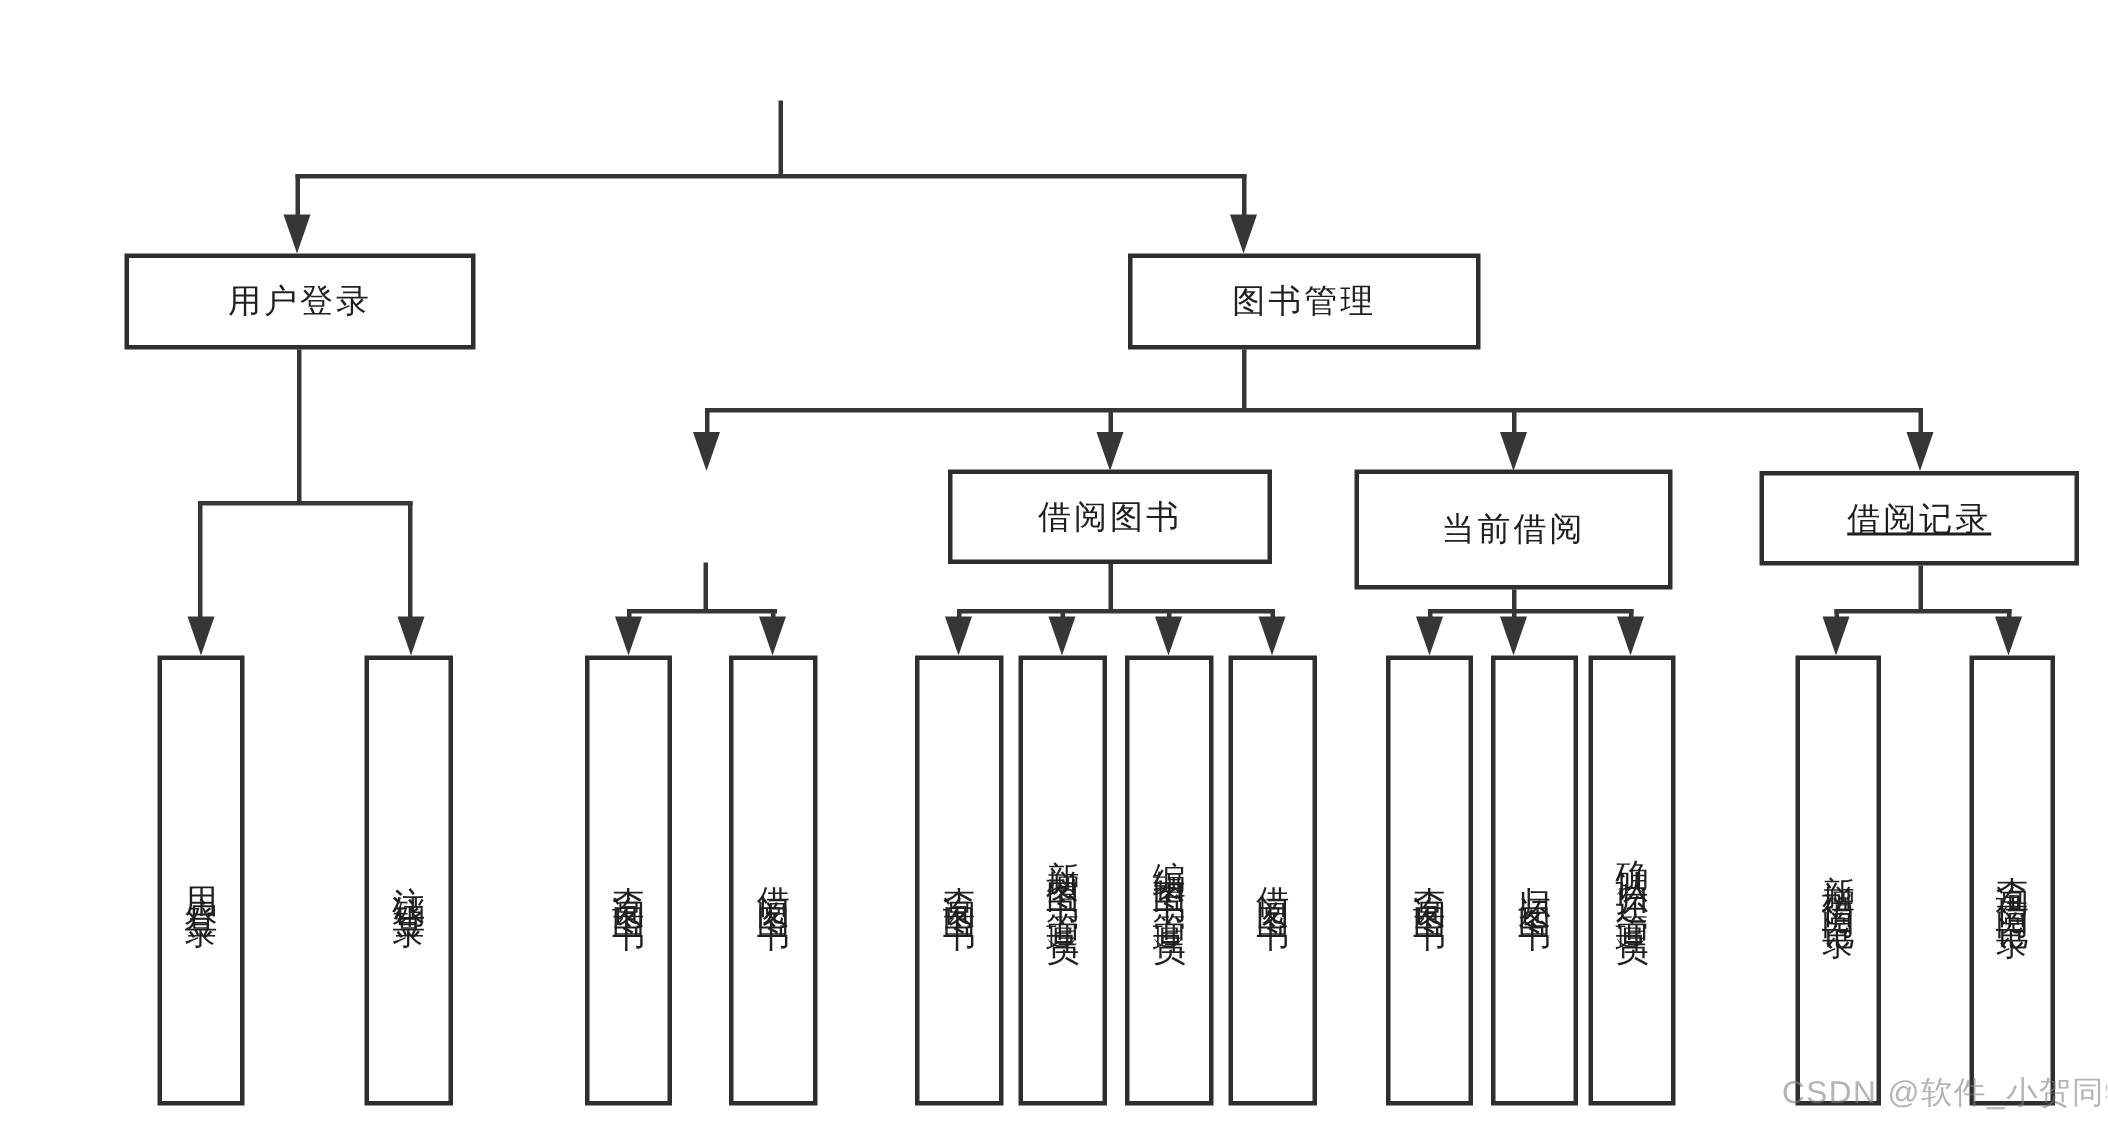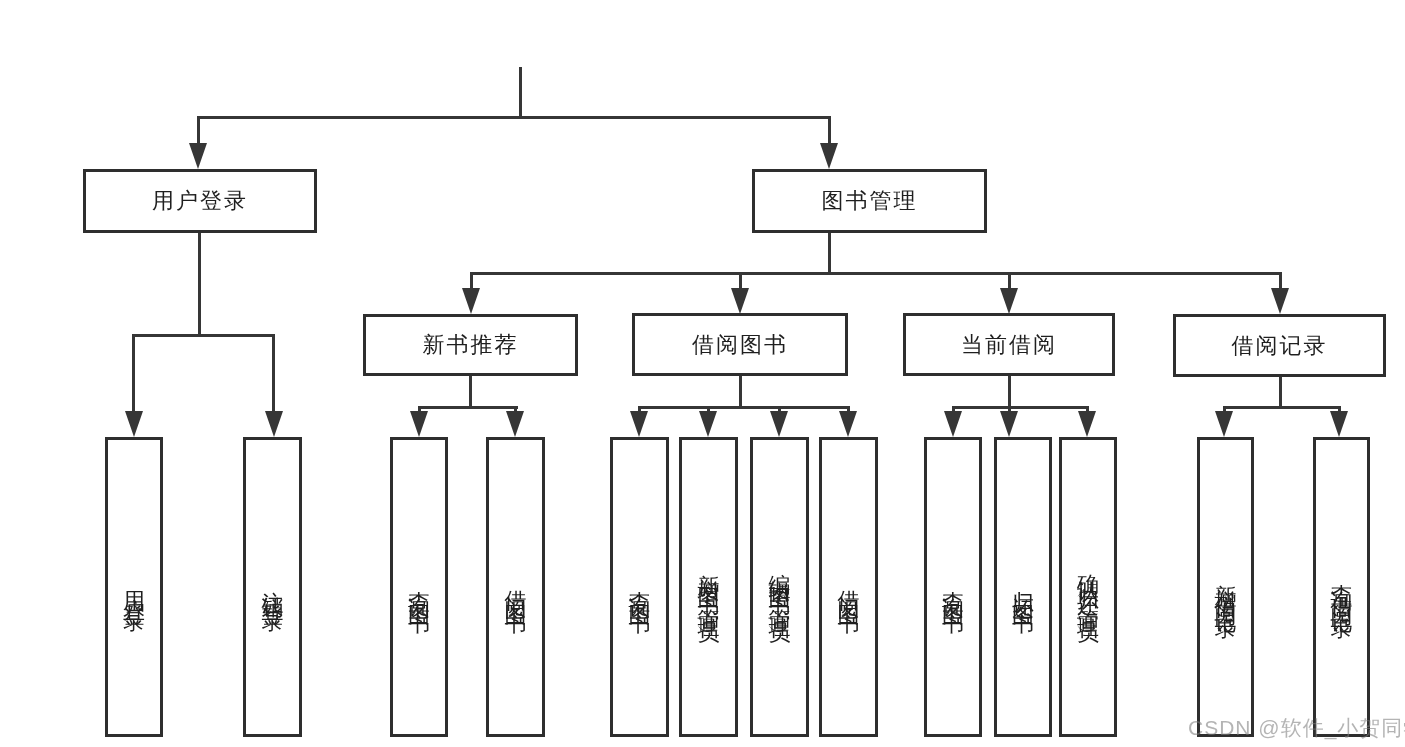--- a/index.html
+++ b/index.html
@@ -15,22 +15,22 @@
   .v{width:3px;}
   .h{height:3px;}
   .arrow{position:absolute;width:0;height:0;border-left:9px solid transparent;
          border-right:9px solid transparent;border-top:26px solid #363636;}
   
   .p-root{left:22px;top:13px;width:1001px;height:54px;font-size:23px;}
   .p-ulogin{left:83px;top:169px;width:234px;height:64px;}
   .p-bmgmt{left:712px;top:169px;width:235px;height:64px;margin-left:40px;}
   .p-nrec{left:363px;top:314px;width:215px;height:62px;}
   .p-bborrow{left:632px;top:313px;width:216px;height:63px;}
-  .p-cborrow{left:903px;top:313px;width:212px;height:63px;}
-  .p-brecords{left:1173px;top:314px;width:213px;height:63px;}
+  .p-cborrow{left:903px;top:313px;width:212px;height:80px;}
+  .p-brecords{left:1173px;top:314px;width:213px;height:63px;text-decoration:underline;}
   
   .vbox{top:437px;height:300px;}
   .p-v1{left:105px;width:58px;}
   .p-v2{left:243px;width:59px;}
   .p-v3{left:390px;width:58px;}
   .p-v4{left:486px;width:59px;}
   .p-v5{left:610px;width:59px;}
   .p-v6{left:679px;width:59px;}
   .p-v7{left:750px;width:59px;}
   .p-v8{left:819px;width:59px;}
@@ -103,21 +103,20 @@
   <div class="line h" style="left:1223px;top:406px;width:118px"></div>
   <div class="line v" style="left:1223px;top:406px;height:10px"></div>
   <div class="line v" style="left:1338px;top:406px;height:10px"></div>
   <div class="arrow" style="left:1215px;top:411px"></div>
   <div class="arrow" style="left:1330px;top:411px"></div>
 
 
   <div class="box hbox p-ulogin">用户登录</div>
   <div class="box hbox p-bmgmt">图书管理</div>
 
-  <div class="box hbox p-nrec">新书推荐</div>
   <div class="box hbox p-bborrow">借阅图书</div>
   <div class="box hbox p-cborrow">当前借阅</div>
   <div class="box hbox p-brecords">借阅记录</div>
 
   <div class="box vbox p-v1">用户登录</div>
   <div class="box vbox p-v2">注销登录</div>
 
   <div class="box vbox p-v3">查询图书</div>
   <div class="box vbox p-v4">借阅图书</div>
 

